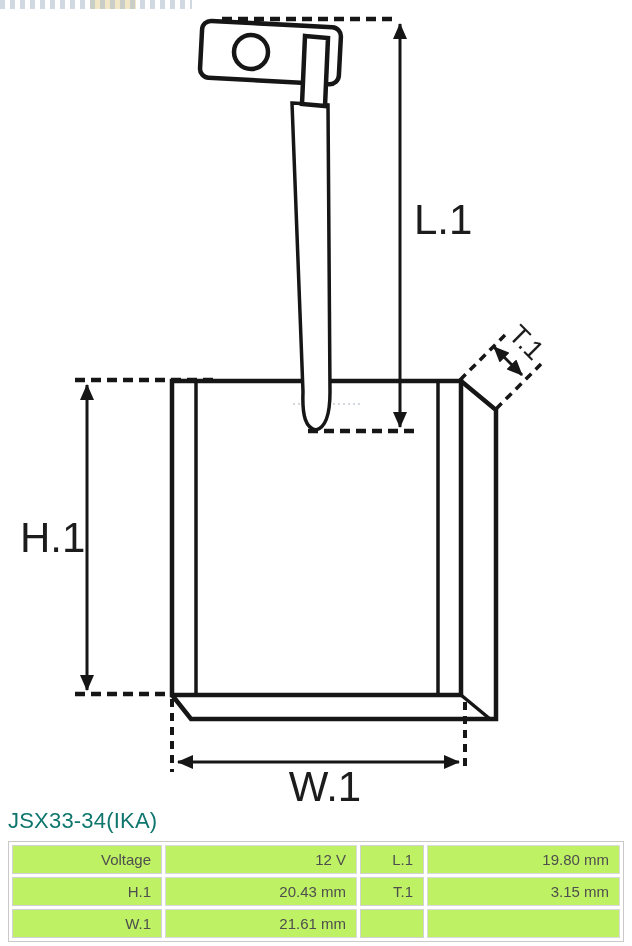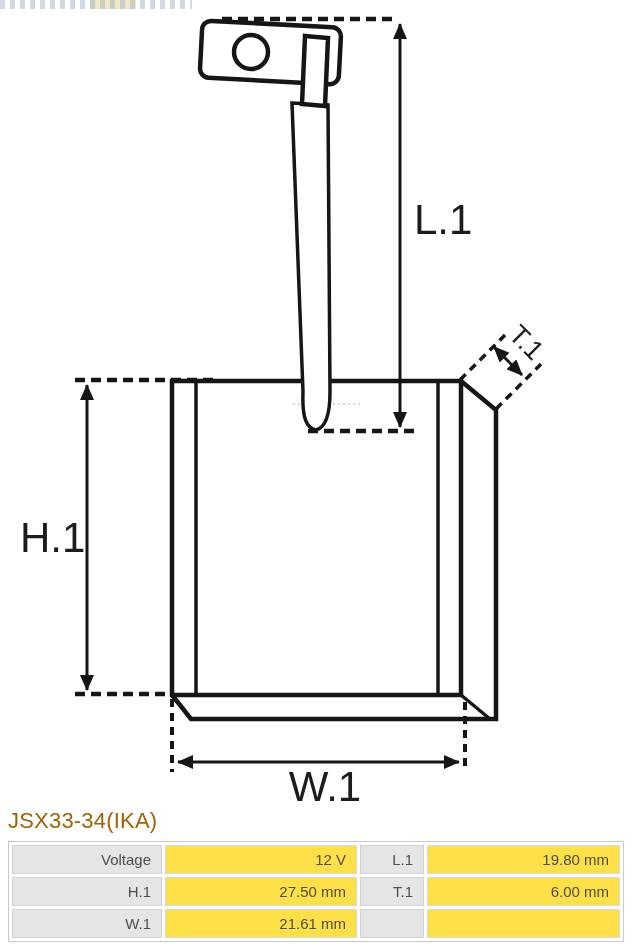--- a/index.html
+++ b/index.html
@@ -10,27 +10,27 @@
       repeating-linear-gradient(90deg, rgba(148,168,190,.55) 0 5px, rgba(255,255,255,0) 5px 10px),
       linear-gradient(rgba(235,220,172,.85), rgba(235,220,172,.85));
     background-size:100% 100%, 46px 100%;
     background-position:0 0, 90px 0;
     background-repeat:repeat, no-repeat;}
   svg.drawing{position:absolute;top:0;left:0;}
   .drawing-lines{stroke:#161616;fill:none;}
   .dim-label{font-family:"Liberation Sans",sans-serif;font-size:42px;fill:#1c1c1c;}
   .dim-label-small{font-family:"Liberation Sans",sans-serif;font-size:27px;fill:#1c1c1c;}
   .part-number{position:absolute;left:8px;top:807px;font-size:22px;line-height:28px;
-    color:#a16207;letter-spacing:.2px;}
+    color:#0f766e;letter-spacing:.2px;}
   table.specs{position:absolute;left:8px;top:841px;width:616px;table-layout:fixed;
     border-collapse:separate;border-spacing:3px;border:1px solid #c9c9c9;background:#fff;}
   table.specs td{height:27px;font-size:15px;color:#4e4e4e;text-align:right;
     padding:0 10px 0 4px;overflow:hidden;white-space:nowrap;}
-  td.lbl{background:#e5e5e5;border:1px solid #d2d2d2;}
-  td.val{background:#fde047;border:1px solid #dadada;}
+  td.lbl{background:#bef264;border:1px solid #d2d2d2;}
+  td.val{background:#bef264;border:1px solid #dadada;}
   col.c1{width:150px;} col.c2{width:192px;} col.c3{width:64px;} col.c4{width:auto;}
 </style>
 </head>
 <body>
 
 <div class="page">
 
   <div class="logo-fragment"></div>
 
   <svg class="drawing" width="632" height="808" viewBox="0 0 632 808" xmlns="http://www.w3.org/2000/svg">
@@ -97,23 +97,23 @@
       </colgroup>
     <tbody>
       <tr>
         <td class="lbl">Voltage</td>
         <td class="val">12 V</td>
         <td class="lbl">L.1</td>
         <td class="val">19.80 mm</td>
       </tr>
       <tr>
         <td class="lbl">H.1</td>
-        <td class="val">27.50 mm</td>
+        <td class="val">20.43 mm</td>
         <td class="lbl">T.1</td>
-        <td class="val">6.00 mm</td>
+        <td class="val">3.15 mm</td>
       </tr>
       <tr>
         <td class="lbl">W.1</td>
         <td class="val">21.61 mm</td>
         <td class="lbl"></td>
         <td class="val"></td>
       </tr>
     </tbody>
   </table>
 

